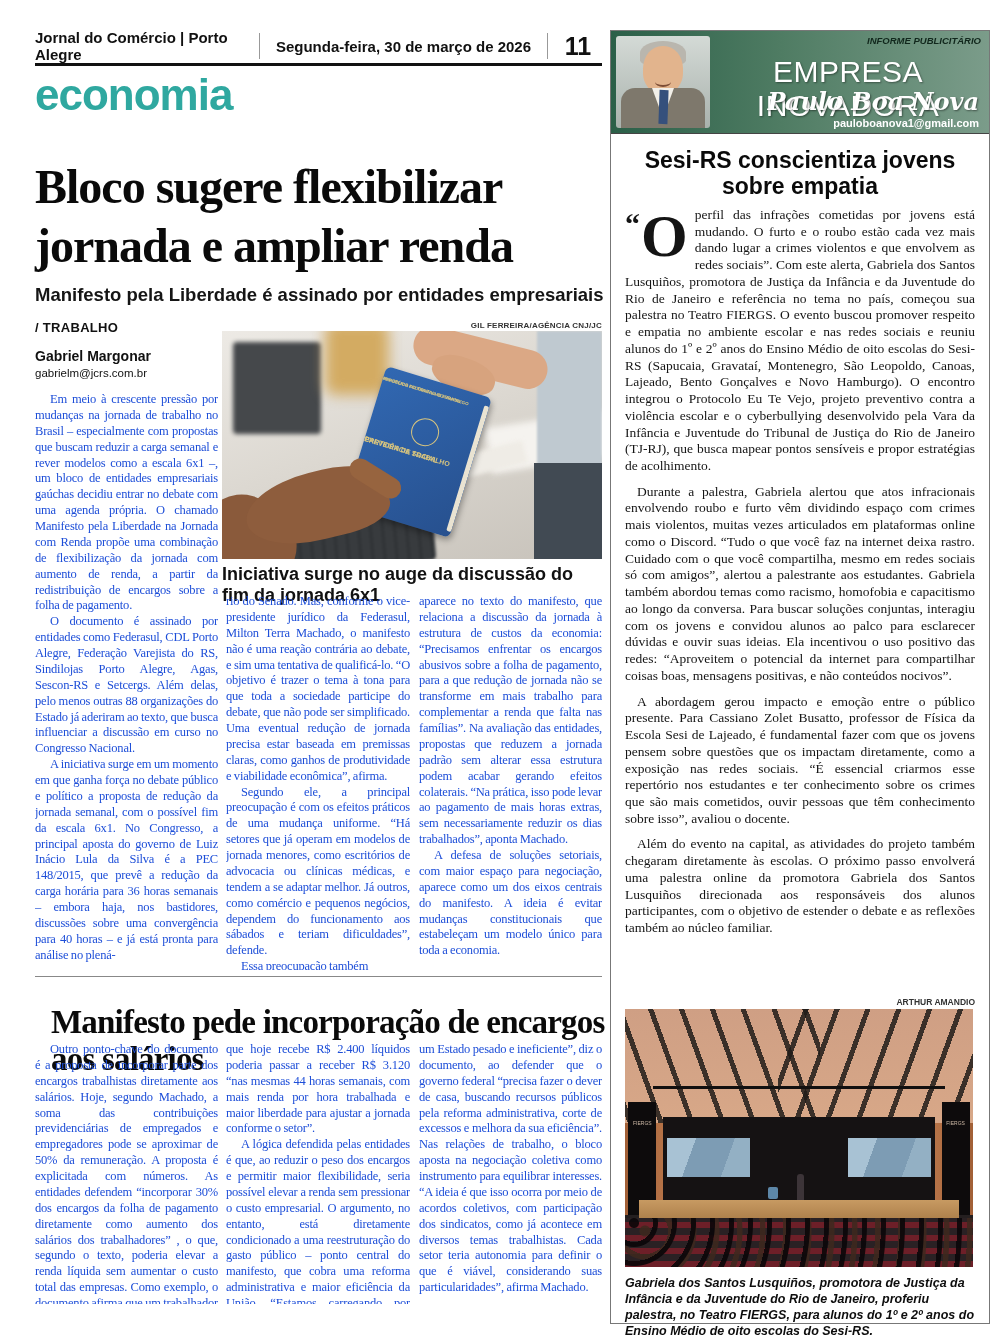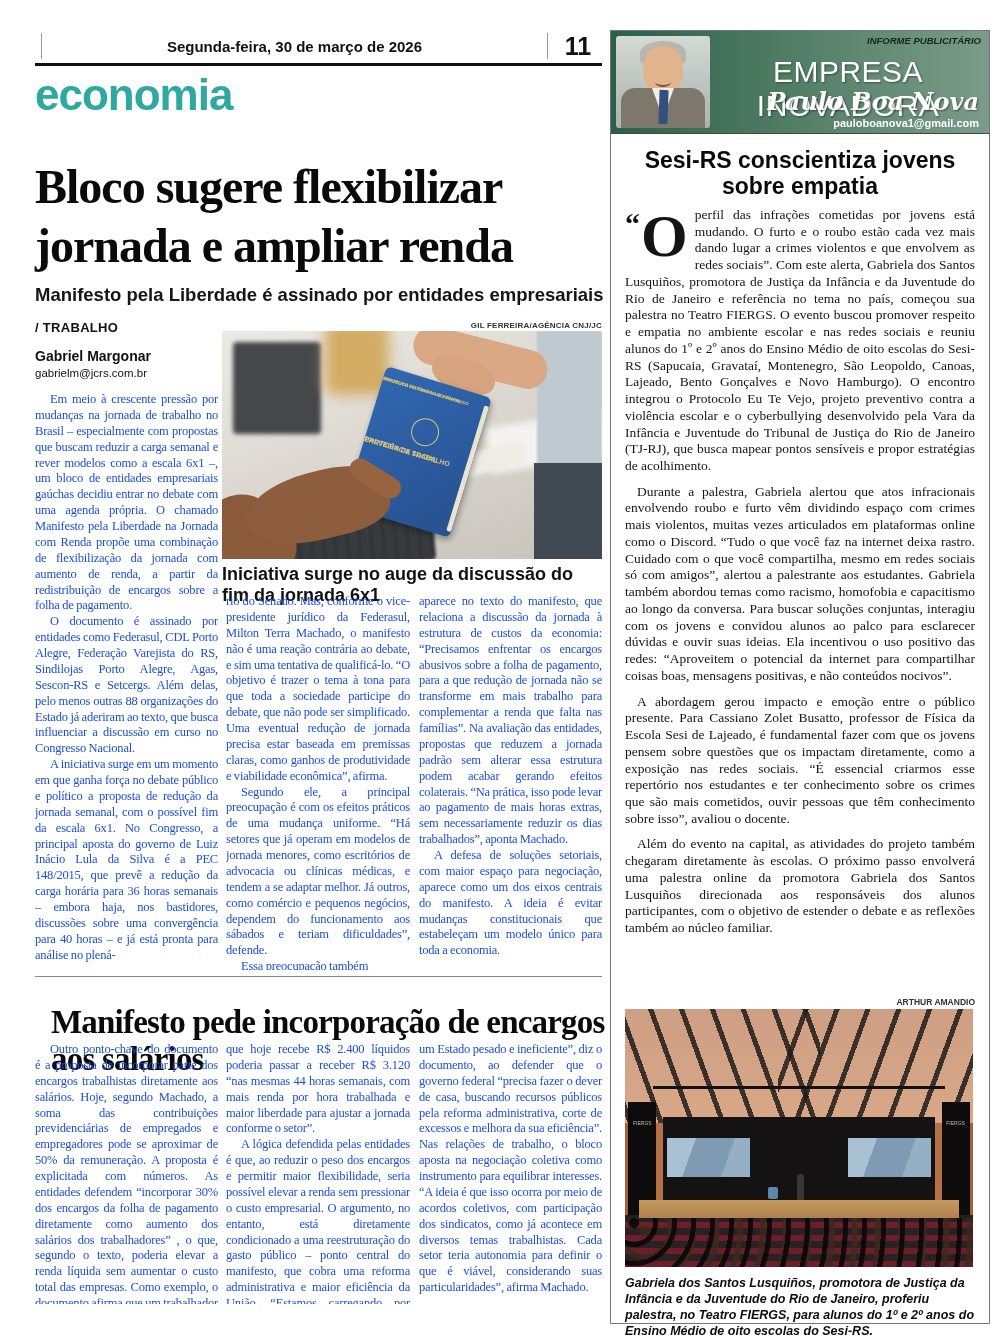--- a/index.html
+++ b/index.html
@@ -126,20 +126,21 @@
        repeating-linear-gradient(0deg,#6d1f28 0 6px,#2a2124 6px 13px),#322a2c;}
   .ad-photo-caption{position:absolute;left:14px;right:14px;top:1244px;font-weight:bold;font-style:italic;
                     font-size:12.5px;line-height:1.28;color:#0d0d0d;}
 </style>
 </head>
 <body>
 
 <div id="page">
 
   <div class="topbar">
+    <div class="masthead">Jornal do Comércio | Porto Alegre</div>
     <div class="topdiv"></div>
     <div class="topdate">Segunda-feira, 30 de março de 2026</div>
     <div class="topdiv"></div>
     <div class="pagenum">11</div>
   </div>
   <div class="toprule"></div>
   <div class="section">economia</div>
 
   <h1 class="headline" style="margin:0;">Bloco sugere flexibilizar jornada e ampliar renda</h1>
   <div class="deck">Manifesto pela Liberdade é assinado por entidades empresariais</div>

